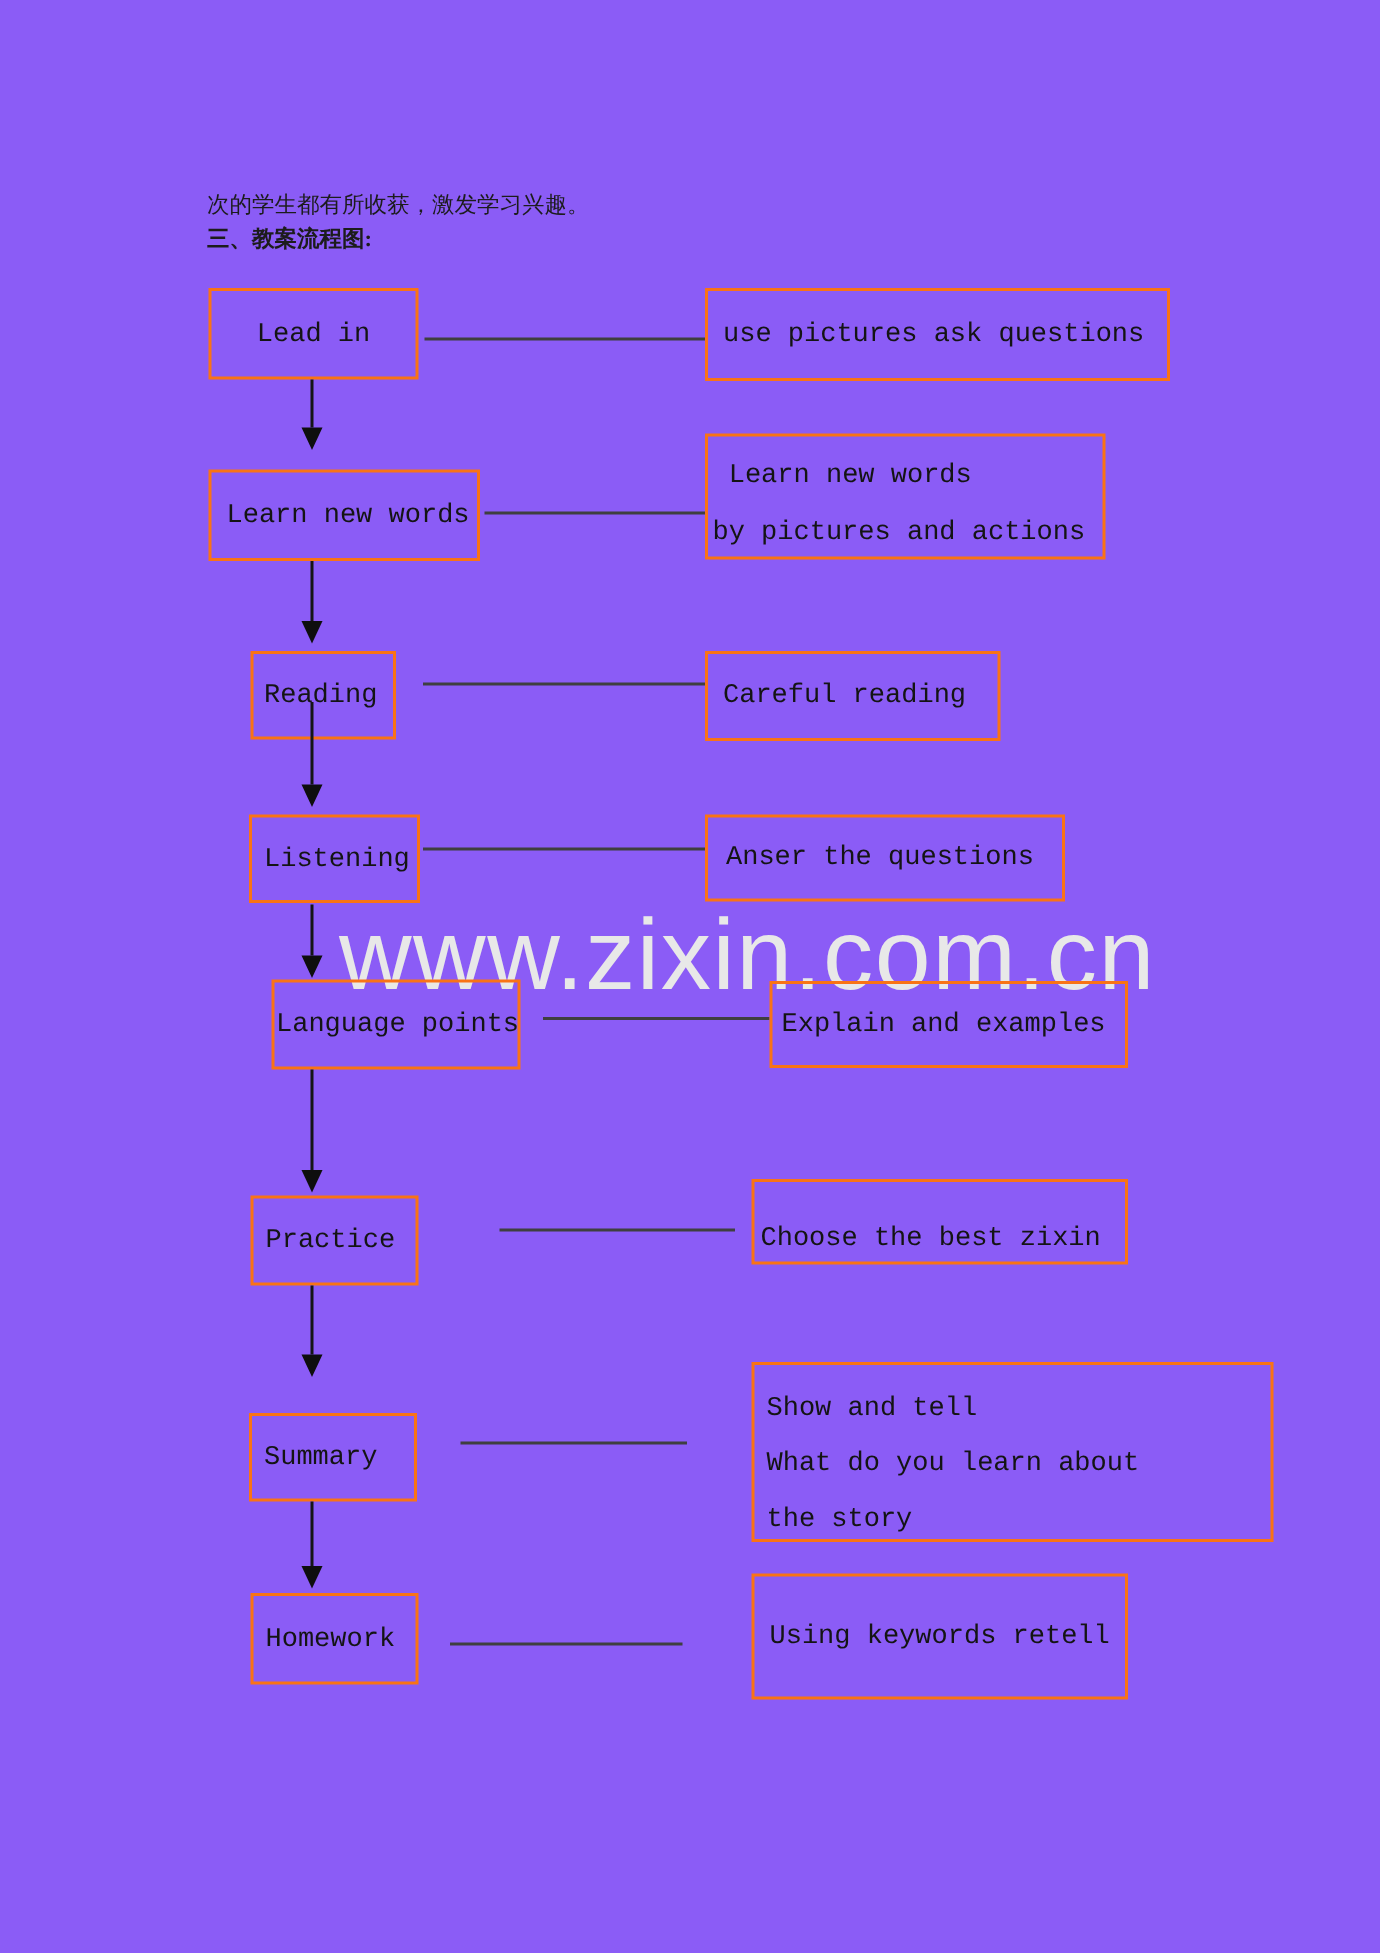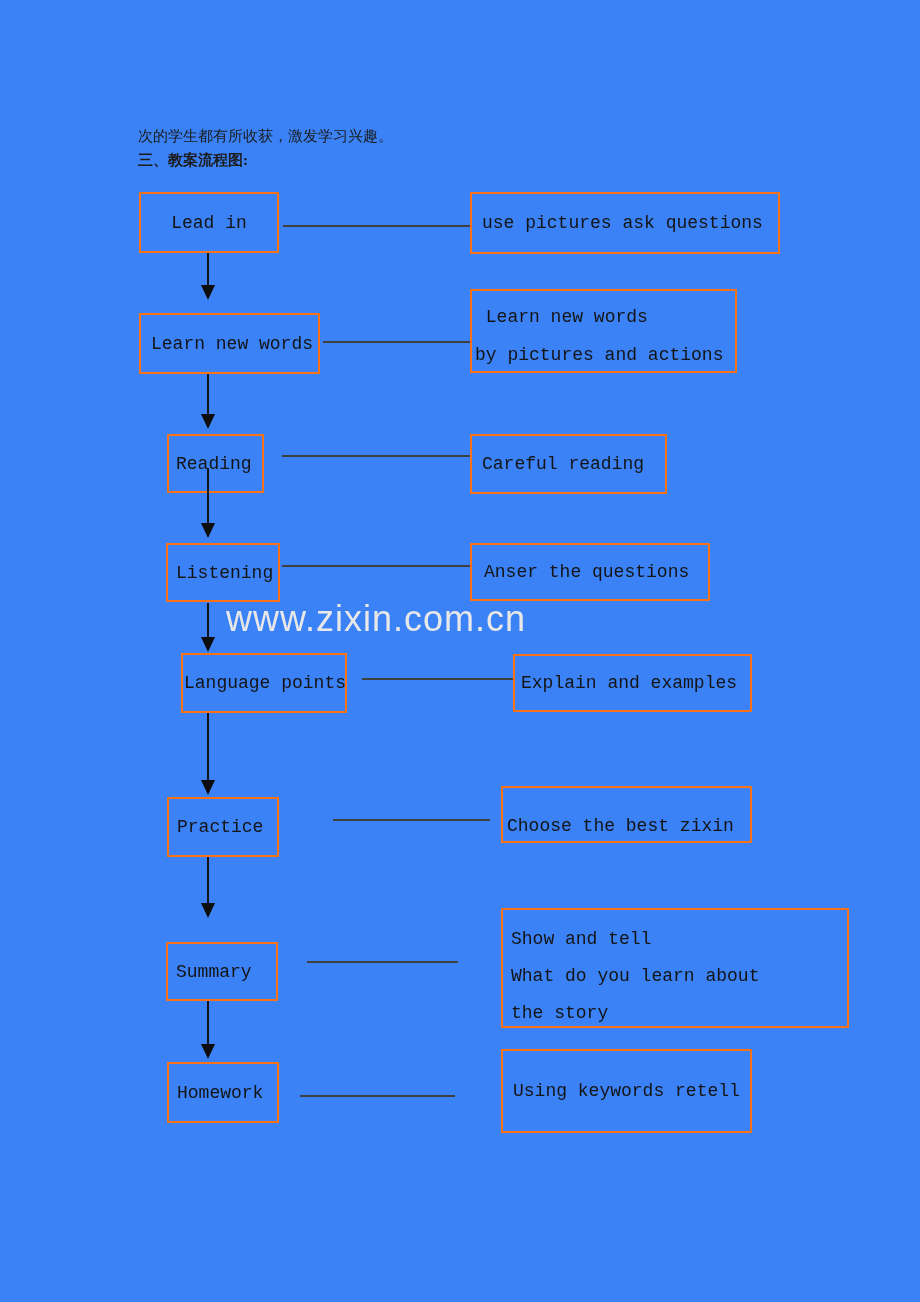--- a/index.html
+++ b/index.html
@@ -1,29 +1,29 @@
 <!DOCTYPE html>
 <html><head>
 <meta charset="utf-8">
 <style>
   html,body{margin:0;padding:0;background:#ffffff;}
   #page{
-    position:relative;width:920px;height:1302px;background:#3b82f6;overflow:hidden;
+    position:relative;width:920px;height:1302px;background:#8b5cf6;overflow:hidden;
     font-family:"Liberation Mono","DejaVu Sans Mono",monospace;
   }
   .cn{
     position:absolute;left:138px;
     font-family:"DejaVu Sans","Liberation Sans",sans-serif;
     font-size:15px;color:#1c1c1c;line-height:20px;white-space:nowrap;
   }
   .cn.bold{font-weight:bold;font-family:Liberation Serif, serif;}
   .watermark{
     position:absolute;left:226px;top:598px;z-index:0;
     font-family:"Liberation Sans","DejaVu Sans",sans-serif;
-    font-size:36px;font-weight:400;color:#e8e8e8;letter-spacing:1px;white-space:nowrap;
+    font-size:67px;font-weight:400;color:#e8e8e8;letter-spacing:1px;white-space:nowrap;
   }
   .box{
     position:absolute;box-sizing:border-box;border:2px solid #f97316;
     display:flex;align-items:center;z-index:2;
     font-size:18px;color:#141414;background:transparent;white-space:nowrap;
   }
   .box.center{justify-content:center;}
   .box.pre{align-items:flex-start;white-space:pre-wrap;display:block;}
   .box.bottom{align-items:flex-end;}
   .hline{position:absolute;height:2px;background:#3f3f3f;z-index:1;}

